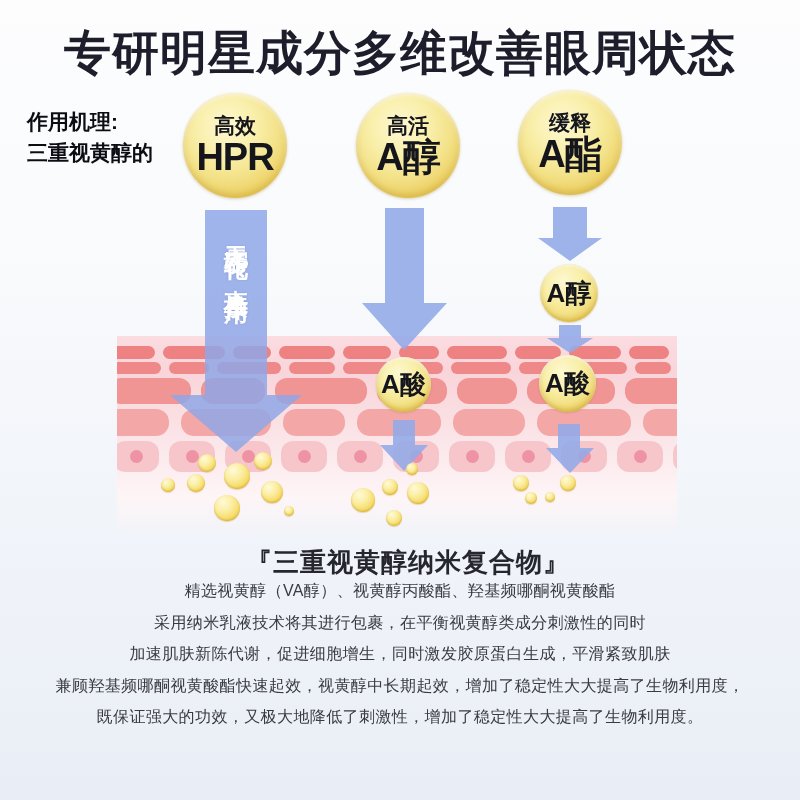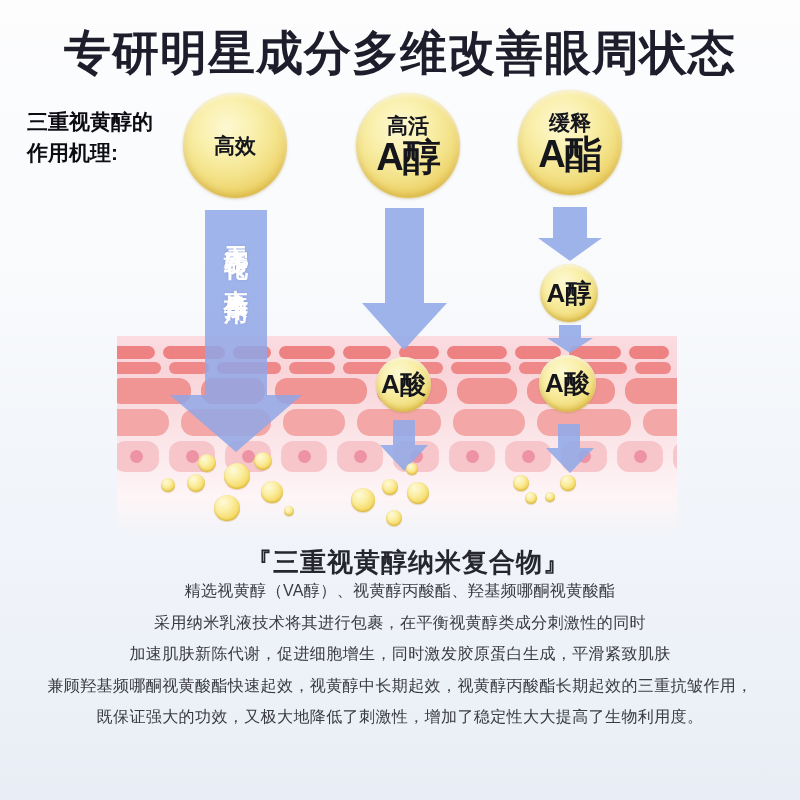--- a/index.html
+++ b/index.html
@@ -76,26 +76,27 @@
   }
 </style>
 </head>
 <body>
 
 <div class="canvas">
 
   <h1 class="title">专研明星成分多维改善眼周状态</h1>
 
   <div class="mech-label">
+    <div>作用机理:</div>
     <div>三重视黄醇的</div>
-    <div>作用机理:</div>
   </div>
 
   <div class="badge" style="left:183px;top:93px;">
     <span class="badge-tag">高效</span>
+    <span class="badge-name">HPR</span>
   </div>
   <div class="badge" style="left:356px;top:93px;">
     <span class="badge-tag">高活</span>
     <span class="badge-name">A醇</span>
   </div>
   <div class="badge" style="left:518px;top:90px;">
     <span class="badge-tag">缓释</span>
     <span class="badge-name">A酯</span>
   </div>
 
@@ -217,18 +218,18 @@
       <div class="droplet" style="left: 545px; top: 492px; width: 10px; height: 10px;"></div>
       <div class="droplet" style="left: 560px; top: 475px; width: 16px; height: 16px;"></div>
     </div>
 
   <h2 class="subtitle">『三重视黄醇纳米复合物』</h2>
 
   <div class="desc">
     <div>精选视黄醇（VA醇）、视黄醇丙酸酯、羟基频哪酮视黄酸酯</div>
     <div>采用纳米乳液技术将其进行包裹，在平衡视黄醇类成分刺激性的同时</div>
     <div>加速肌肤新陈代谢，促进细胞增生，同时激发胶原蛋白生成，平滑紧致肌肤</div>
-    <div>兼顾羟基频哪酮视黄酸酯快速起效，视黄醇中长期起效，视黄醇丙酸酯长期起效的三重抗皱作用，</div>
+    <div>兼顾羟基频哪酮视黄酸酯快速起效，视黄醇中长期起效，增加了稳定性大大提高了生物利用度，</div>
     <div>既保证强大的功效，又极大地降低了刺激性，增加了稳定性大大提高了生物利用度。</div>
   </div>
 
 
 </div>
 
 </body></html>

